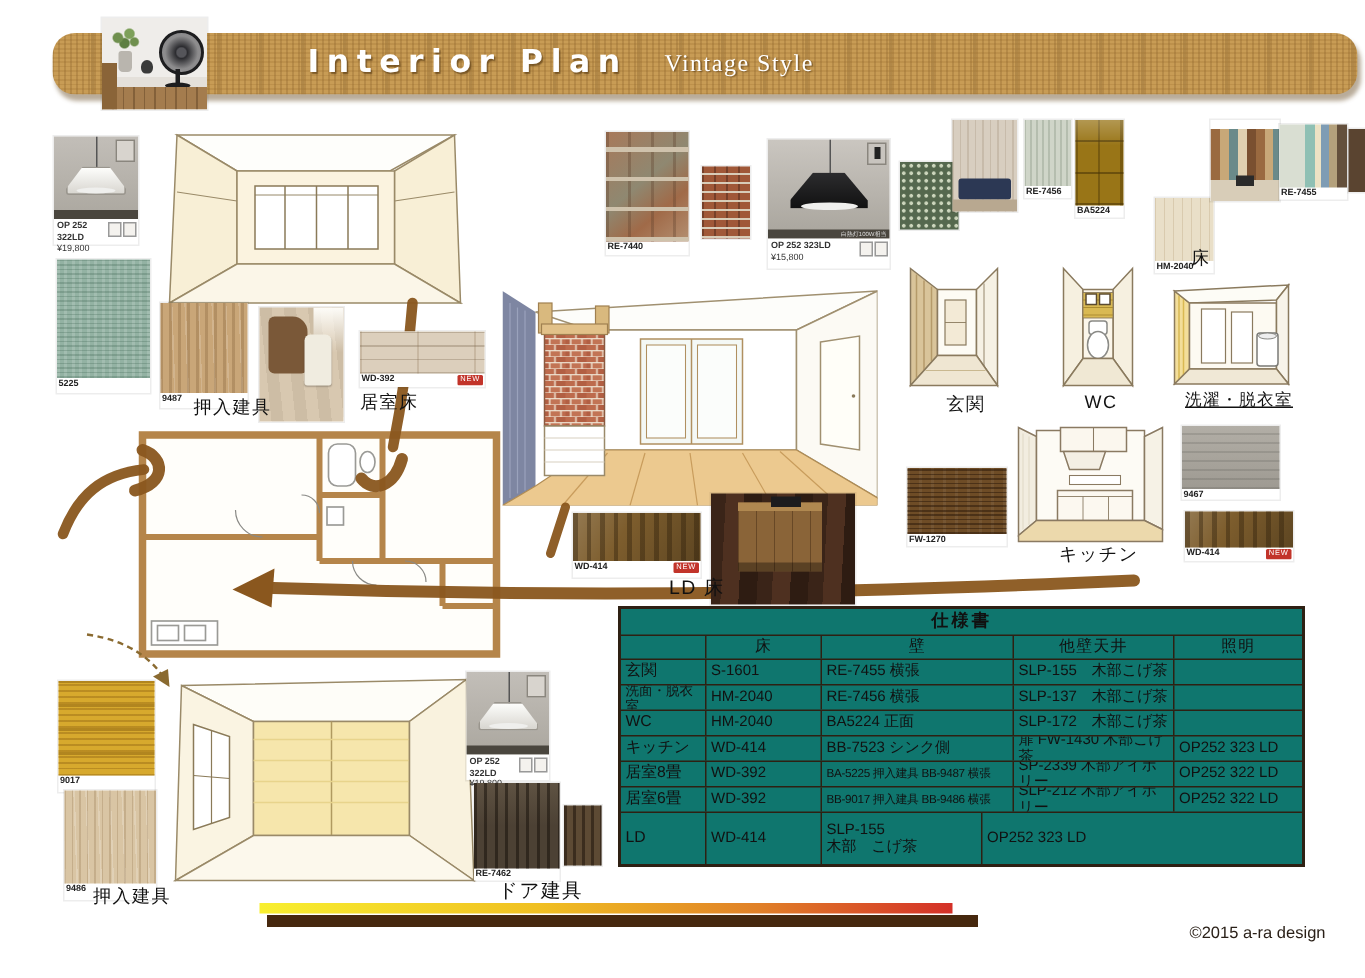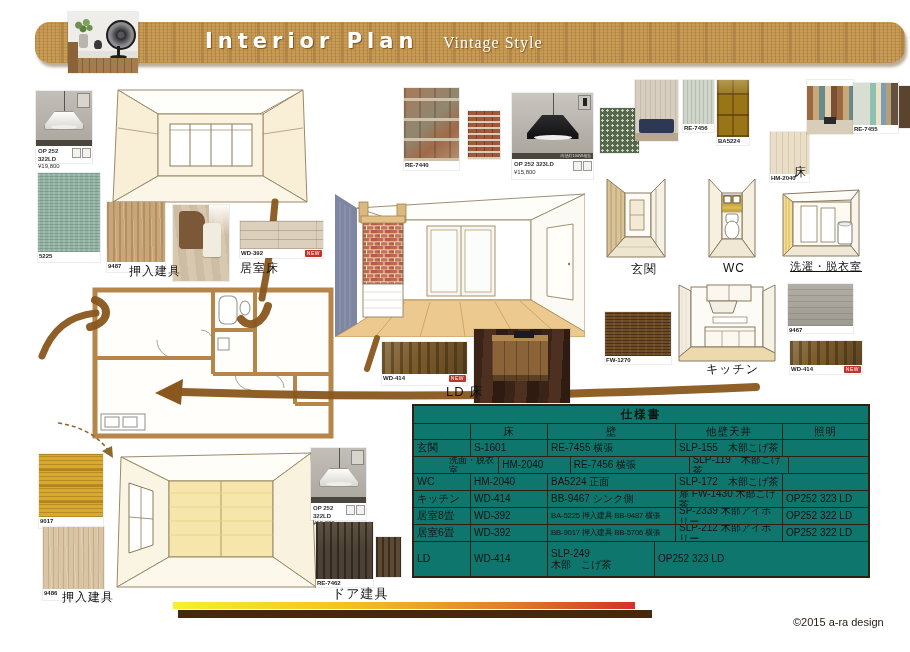--- a/index.html
+++ b/index.html
@@ -472,59 +472,59 @@
         <div class="tcell thead" style="width: 107px;">他壁天井</div>
         <div class="tcell thead" style="width: 86px;">照明</div>
       </div>
   <div class="trow" style="height: 16px;">
         <div class="tcell nb c0" style="width: 56px;">玄関</div>
         <div class="tcell" style="width: 77px;">S-1601</div>
         <div class="tcell" style="width: 128px;">RE-7455 横張</div>
         <div class="tcell" style="width: 107px;">SLP-155　木部こげ茶</div>
         <div class="tcell" style="width: 86px;"></div>
       </div>
-      <div class="trow" style="height: 16px; padding-left: 32px;">
+      <div class="trow" style="height: 16px;">
         <div class="tcell nb c0" style="width: 56px; font-size: 9px;">洗面・脱衣室</div>
         <div class="tcell" style="width: 77px;">HM-2040</div>
         <div class="tcell" style="width: 128px;">RE-7456 横張</div>
-        <div class="tcell" style="width: 107px;">SLP-119　木部こげ茶</div>
+        <div class="tcell" style="width: 107px;">SLP-137　木部こげ茶</div>
         <div class="tcell" style="width: 86px;"></div>
       </div>
       <div class="trow" style="height: 16px;">
         <div class="tcell nb c0" style="width: 56px;">WC</div>
         <div class="tcell" style="width: 77px;">HM-2040</div>
         <div class="tcell" style="width: 128px;">BA5224 正面</div>
         <div class="tcell" style="width: 107px;">SLP-172　木部こげ茶</div>
         <div class="tcell" style="width: 86px;"></div>
       </div>
       <div class="trow" style="height: 16px;">
         <div class="tcell nb c0" style="width: 56px;">キッチン</div>
         <div class="tcell" style="width: 77px;">WD-414</div>
-        <div class="tcell" style="width: 128px;">BB-9467 シンク側</div>
+        <div class="tcell" style="width: 128px;">BB-7523 シンク側</div>
         <div class="tcell" style="width: 107px;">扉 FW-1430 木部こげ茶</div>
         <div class="tcell" style="width: 86px;">OP252 323 LD</div>
       </div>
       <div class="trow" style="height: 16px;">
         <div class="tcell nb c0" style="width: 56px;">居室8畳</div>
         <div class="tcell" style="width: 77px;">WD-392</div>
         <div class="tcell smallcell" style="width: 128px;">BA-5225 押入建具 BB-9487 横張</div>
         <div class="tcell" style="width: 107px;">SP-2339 木部アイボリー</div>
         <div class="tcell" style="width: 86px;">OP252 322 LD</div>
       </div>
       <div class="trow" style="height: 16px;">
         <div class="tcell nb c0" style="width: 56px;">居室6畳</div>
         <div class="tcell" style="width: 77px;">WD-392</div>
-        <div class="tcell smallcell" style="width: 128px;">BB-9017 押入建具 BB-5706 横張</div>
+        <div class="tcell smallcell" style="width: 128px;">BB-9017 押入建具 BB-9486 横張</div>
         <div class="tcell" style="width: 107px;">SLP-212 木部アイボリー</div>
         <div class="tcell" style="width: 86px;">OP252 322 LD</div>
       </div>
       <div class="trow" style="height: 34px;">
         <div class="tcell nb c0" style="width: 56px;">LD</div>
         <div class="tcell" style="width: 77px;">WD-414</div>
-        <div class="tcell" style="width: 107px;">SLP-249
+        <div class="tcell" style="width: 107px;">SLP-155
 木部　こげ茶</div>
         <div class="tcell" style="width: 86px;">OP252 323 LD</div>
       </div>
     </div>
 
   <div class="bar1"></div>
   <div class="bar2"></div>
   <div class="copyright">©2015 a-ra design</div>
 
 </div>

